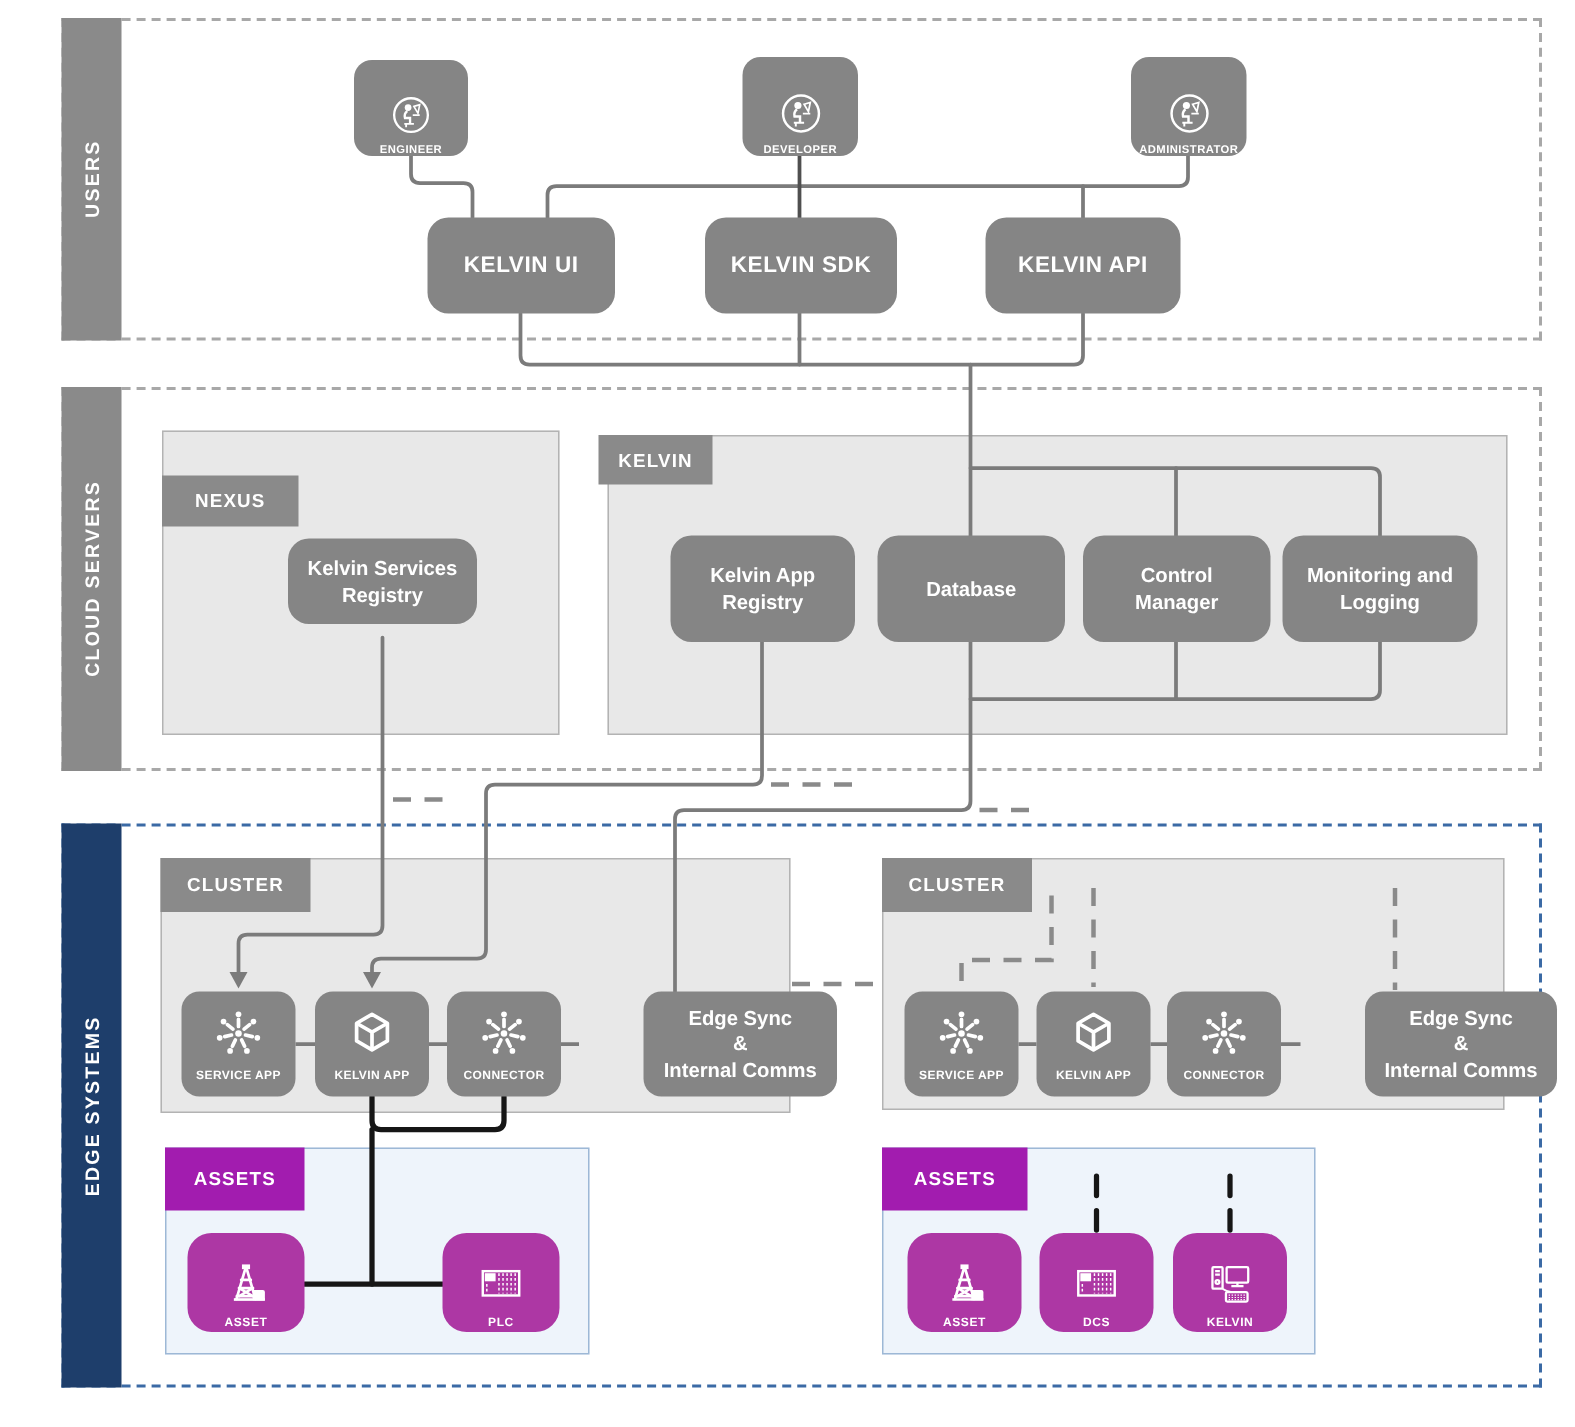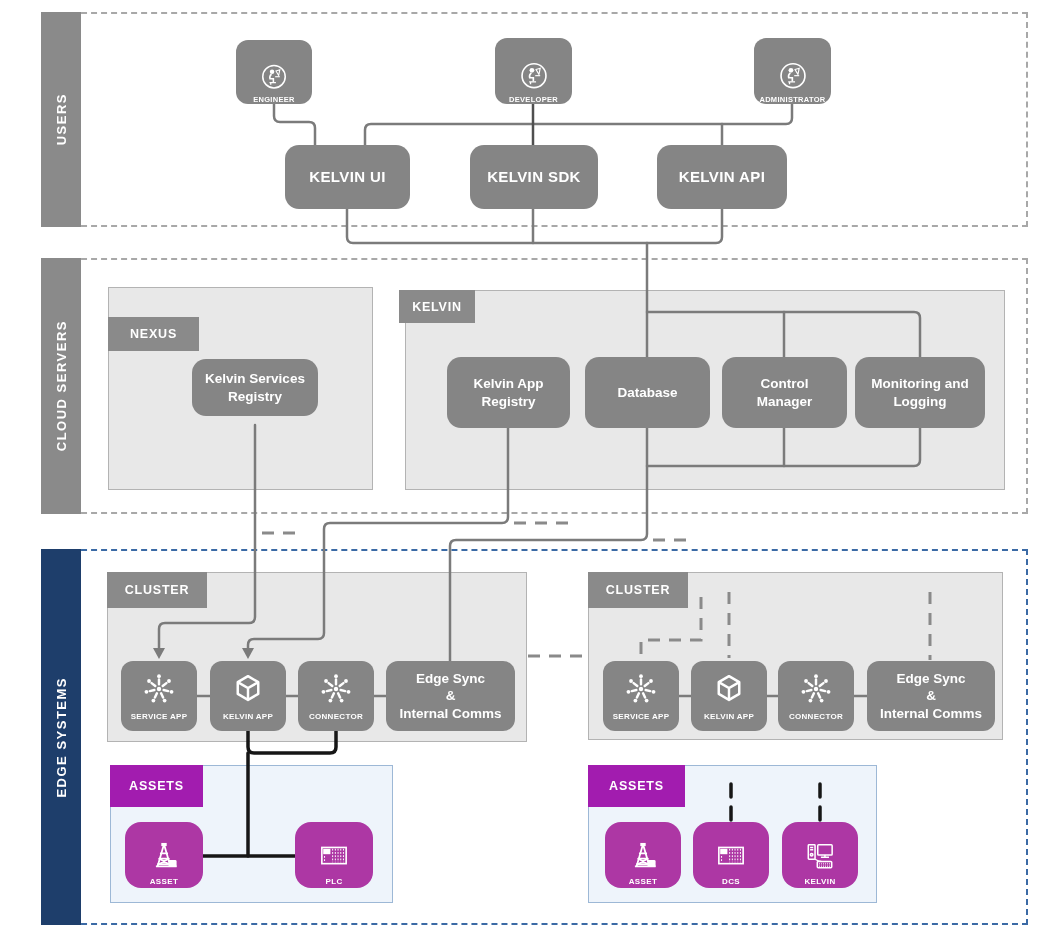--- a/index.html
+++ b/index.html
@@ -21,21 +21,21 @@
   .tab.navy{background:#a21caf;}
   
   .node{background:#858585;color:#fff;font-weight:bold;display:flex;align-items:center;
         justify-content:center;text-align:center;z-index:6;}
   .btn{border-radius:14px;font-size:13.5px;line-height:1.3;padding:0 10px;}
   .btn.big{font-size:15px;letter-spacing:0.4px;}
   .actor{border-radius:12px;flex-direction:column;justify-content:flex-start;padding-top:22px;}
   .actor .lbl{font-size:7.5px;letter-spacing:0.3px;margin-top:2px;}
   .cnode{border-radius:12px;flex-direction:column;justify-content:flex-start;padding-top:9px;}
   .cnode .lbl{font-size:8px;letter-spacing:0.3px;margin-top:4px;}
-  .edgesync{border-radius:12px;flex-direction:column;font-size:13.5px;line-height:1.3;}
+  .edgesync{border-radius:12px;flex-direction:column;font-size:13.5px;line-height:1.3;margin-left:43px;}
   .anode{background:#ad37a4;border-radius:16px;flex-direction:column;justify-content:flex-start;
          padding-top:16px;color:#fff;}
   .anode .lbl{font-size:8px;letter-spacing:0.4px;margin-top:3px;}
   svg.overlay{position:absolute;left:0;top:0;z-index:5;pointer-events:none;}
   .icon{display:block;}
 </style>
 </head>
 <body>
 
 <div id="canvas">

